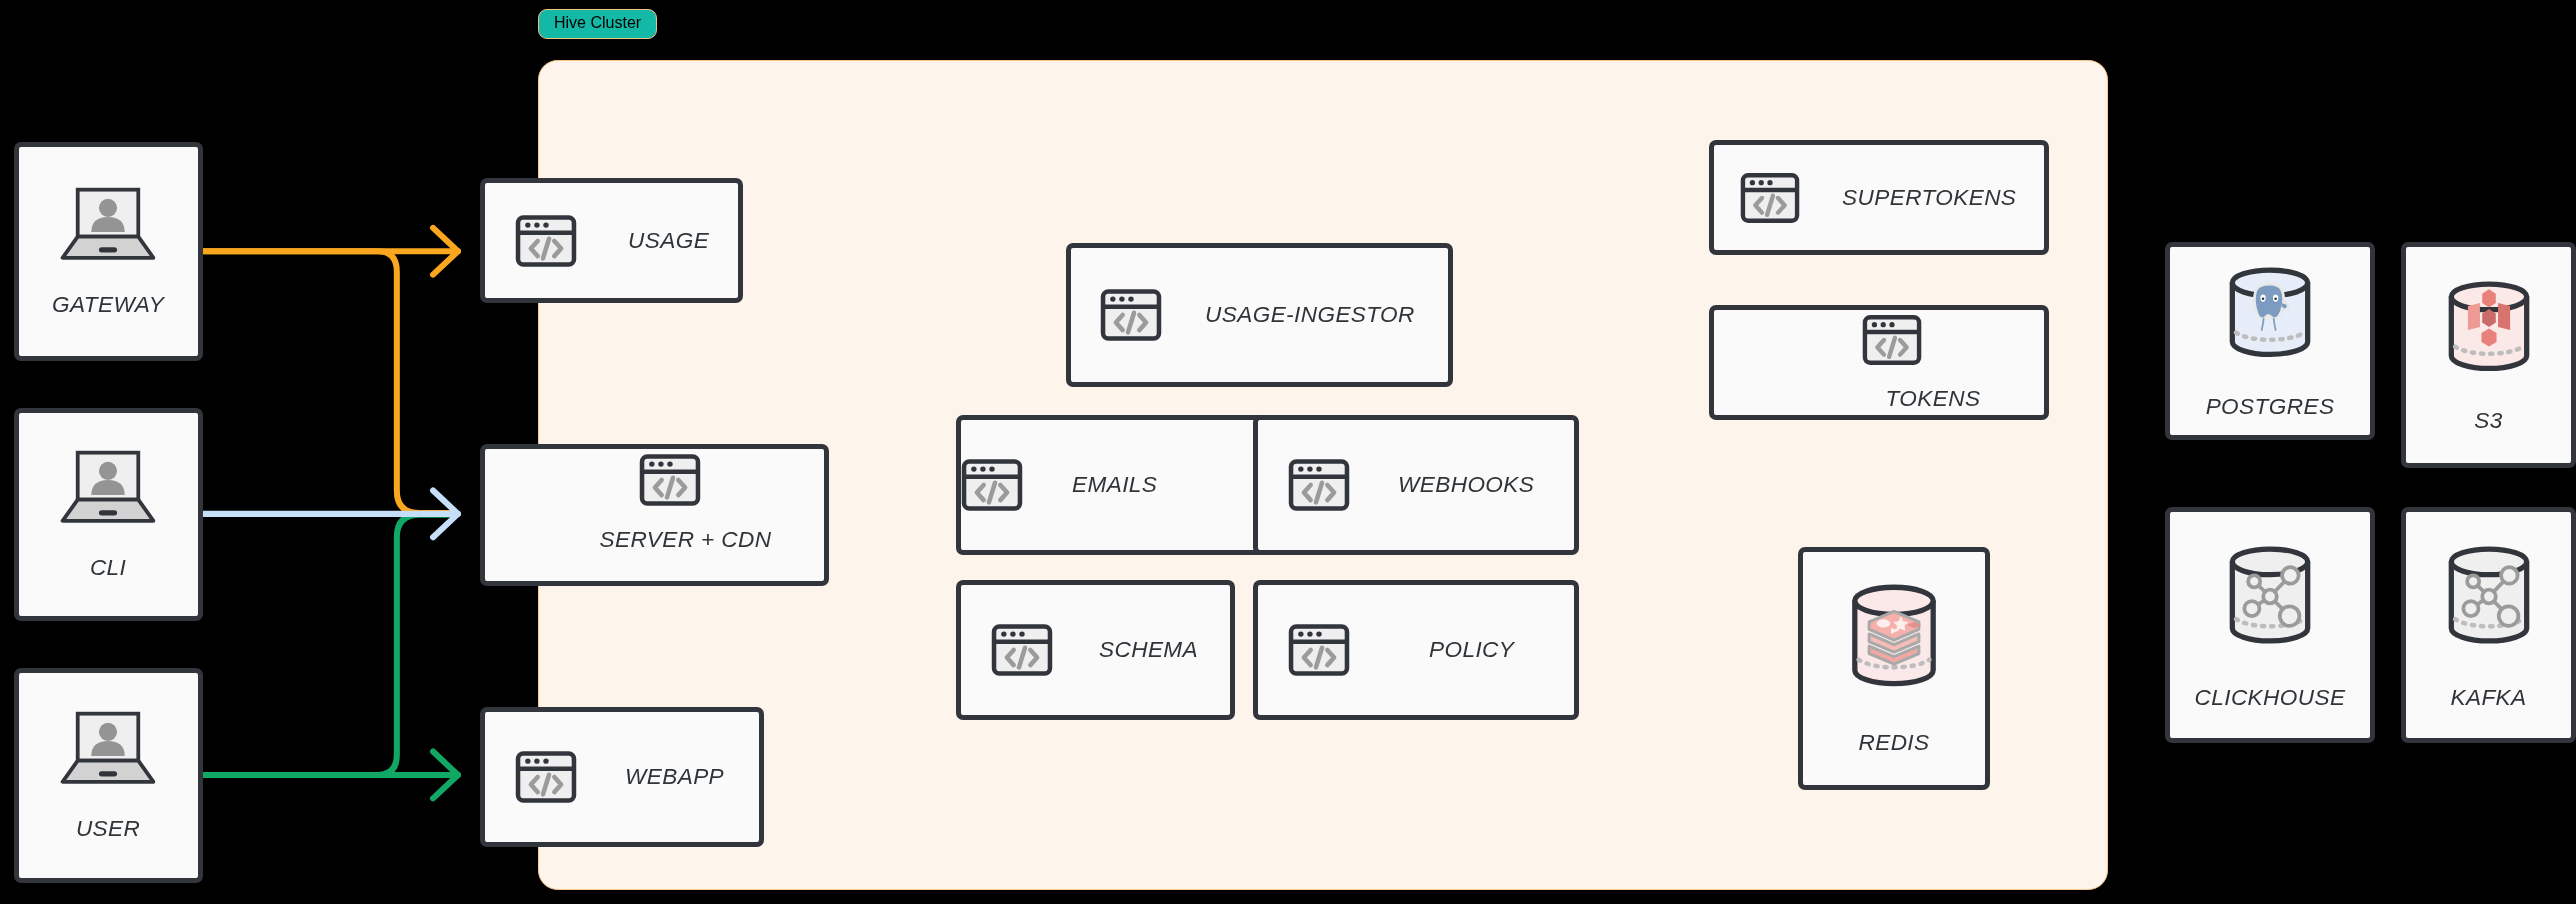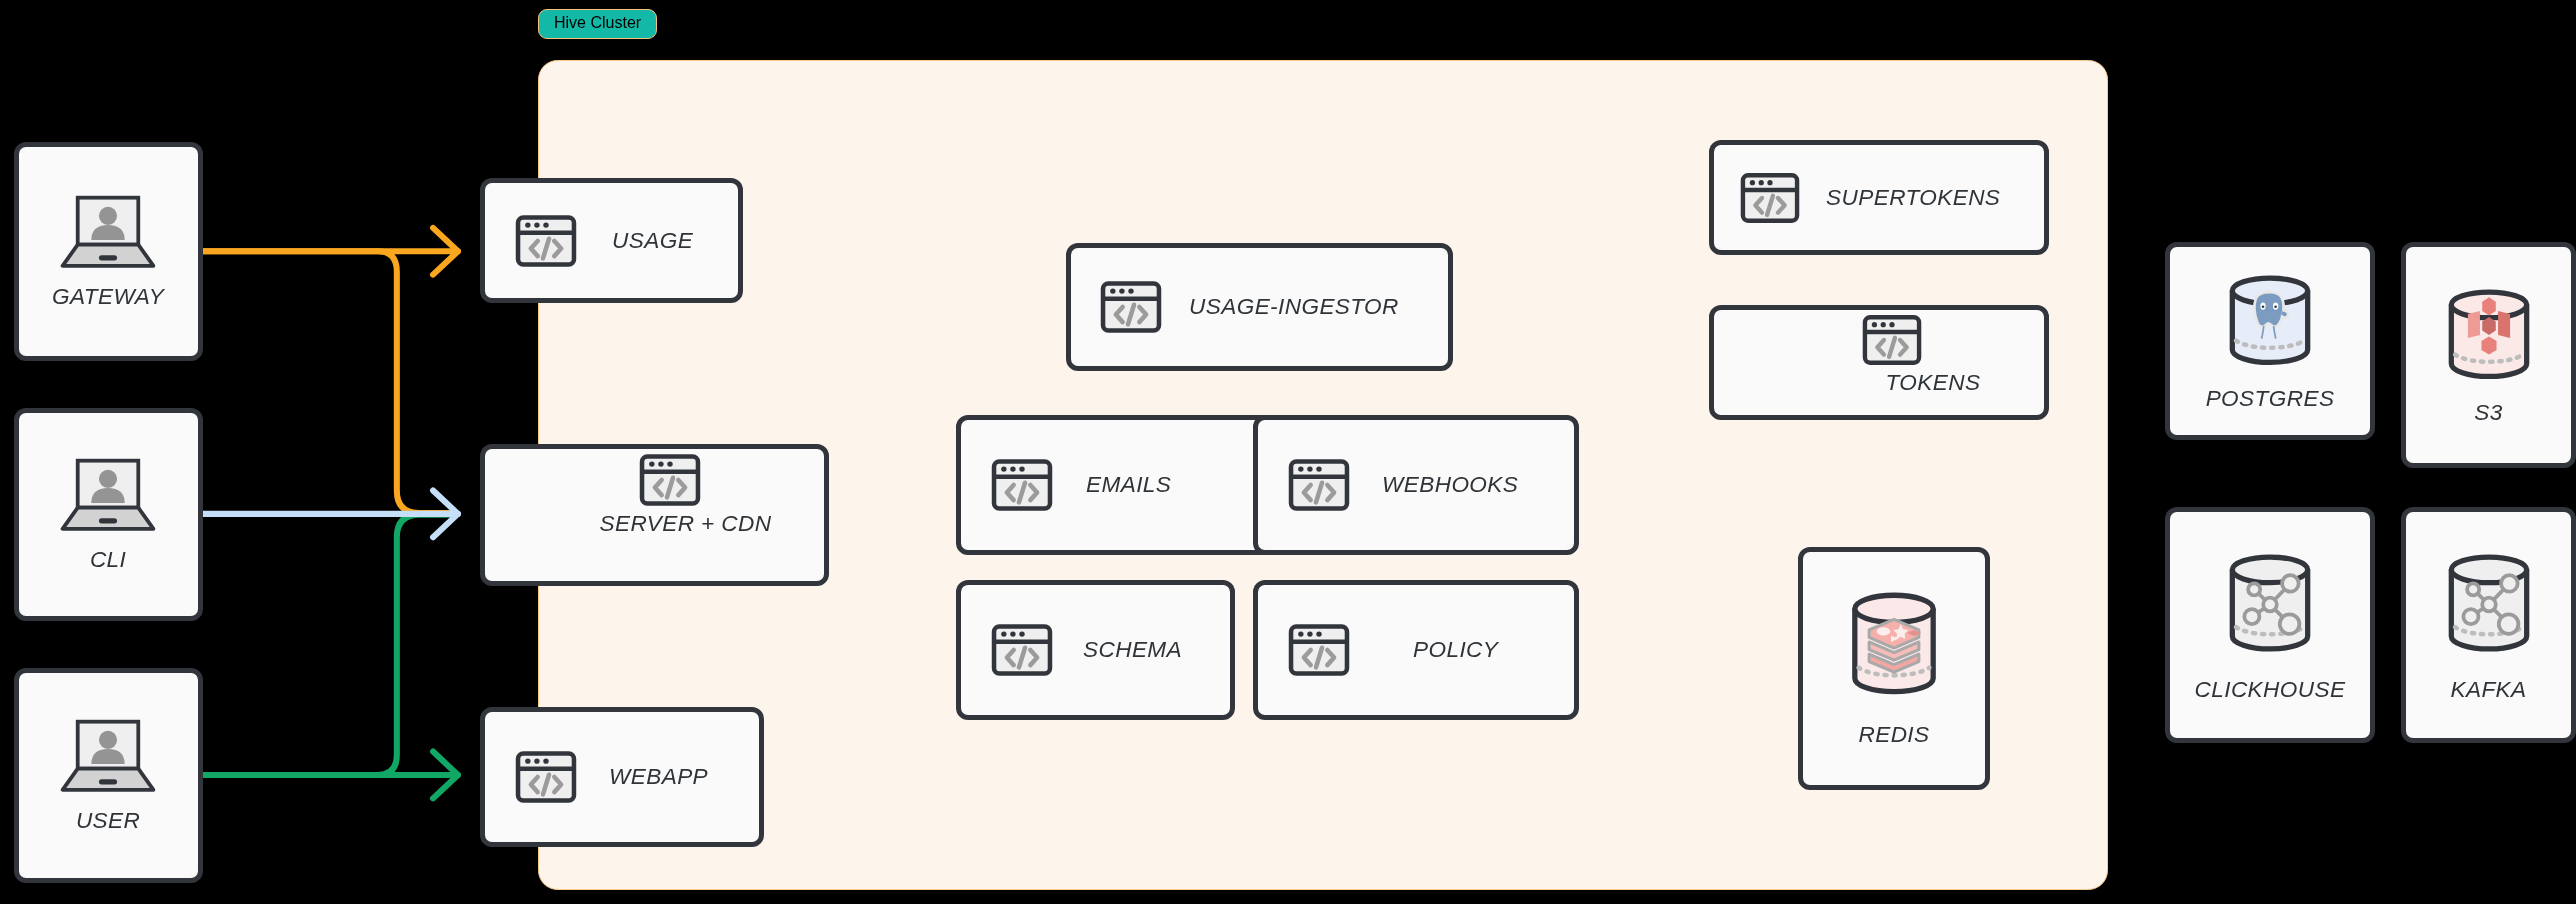--- a/index.html
+++ b/index.html
@@ -19,22 +19,22 @@
     position:absolute;left:538px;top:9px;
     background:#14b8a6;border:1.5px solid #F5C183;
     border-radius:9px;padding:5.3px 15px 6.8px;
     font-size:16px;color:#000;line-height:1;white-space:nowrap;
     box-sizing:border-box;z-index:6;
   }
 
   
   .card{
     position:absolute;background:#FAFAFA;
-    border:5.3px solid #32363C;border-radius:12px;
-    box-sizing:border-box;z-index:4;
+    border:5.3px solid #32363C;border-radius:7px;
+    box-sizing:border-box;z-index:4;gap:16px;
   }
   .card-h{display:flex;align-items:center;}
   .card-v{display:flex;flex-direction:column;align-items:center;justify-content:center;}
 
   .lbl{
     font-style:italic;color:#2F3439;white-space:nowrap;
     letter-spacing:0.4px;font-size:22.6px;
   }
   .lbl-dev{font-size:22.6px;margin-top:12px;}
 
@@ -166,39 +166,39 @@
         </g>
       <g stroke="#9B9B9B" stroke-width="6" stroke-linecap="round" stroke-linejoin="round" fill="none">
         <path d="M30 41 L21 51 L30 61"></path>
           <path d="M52 41 L61 51 L52 61"></path>
           <path d="M45 38 L37 64"></path>
       </g>
     </svg>
     <div class="lbl" style="margin-left:32px;">WEBAPP</div>
   </div>
 
-  <div class="card card-h" style="left:1066px;top:243px;width:387px;height:128px;padding-left:29px;">
+  <div class="card card-h" style="left:1066px;top:243px;width:387px;height:144px;padding-left:29px;">
     <svg class="svc-ico" width="62" height="62" viewBox="0 0 82 82">
       <rect x="4" y="10" width="74" height="62" rx="7" fill="#EFEFEF" stroke="#32363C" stroke-width="6"></rect>
       <path d="M4 30 H78" stroke="#32363C" stroke-width="6"></path>
       <g fill="#32363C">
           <circle cx="17" cy="20" r="3.6"></circle>
           <circle cx="29" cy="20" r="3.6"></circle>
           <circle cx="41" cy="20" r="3.6"></circle>
         </g>
       <g stroke="#9B9B9B" stroke-width="6" stroke-linecap="round" stroke-linejoin="round" fill="none">
         <path d="M30 41 L21 51 L30 61"></path>
           <path d="M52 41 L61 51 L52 61"></path>
           <path d="M45 38 L37 64"></path>
       </g>
     </svg>
     <div class="lbl" style="margin-left:27px;">USAGE-INGESTOR</div>
   </div>
 
-  <div class="card card-h" style="left:956px;top:415px;width:331px;height:140px;padding-left:30px;align-items:center;">
+  <div class="card card-h" style="left:956px;top:415px;width:331px;height:140px;align-items:center;">
     <svg class="svc-ico" width="62" height="62" viewBox="0 0 82 82">
       <rect x="4" y="10" width="74" height="62" rx="7" fill="#EFEFEF" stroke="#32363C" stroke-width="6"></rect>
       <path d="M4 30 H78" stroke="#32363C" stroke-width="6"></path>
       <g fill="#32363C">
           <circle cx="17" cy="20" r="3.6"></circle>
           <circle cx="29" cy="20" r="3.6"></circle>
           <circle cx="41" cy="20" r="3.6"></circle>
         </g>
       <g stroke="#9B9B9B" stroke-width="6" stroke-linecap="round" stroke-linejoin="round" fill="none">
         <path d="M30 41 L21 51 L30 61"></path>

